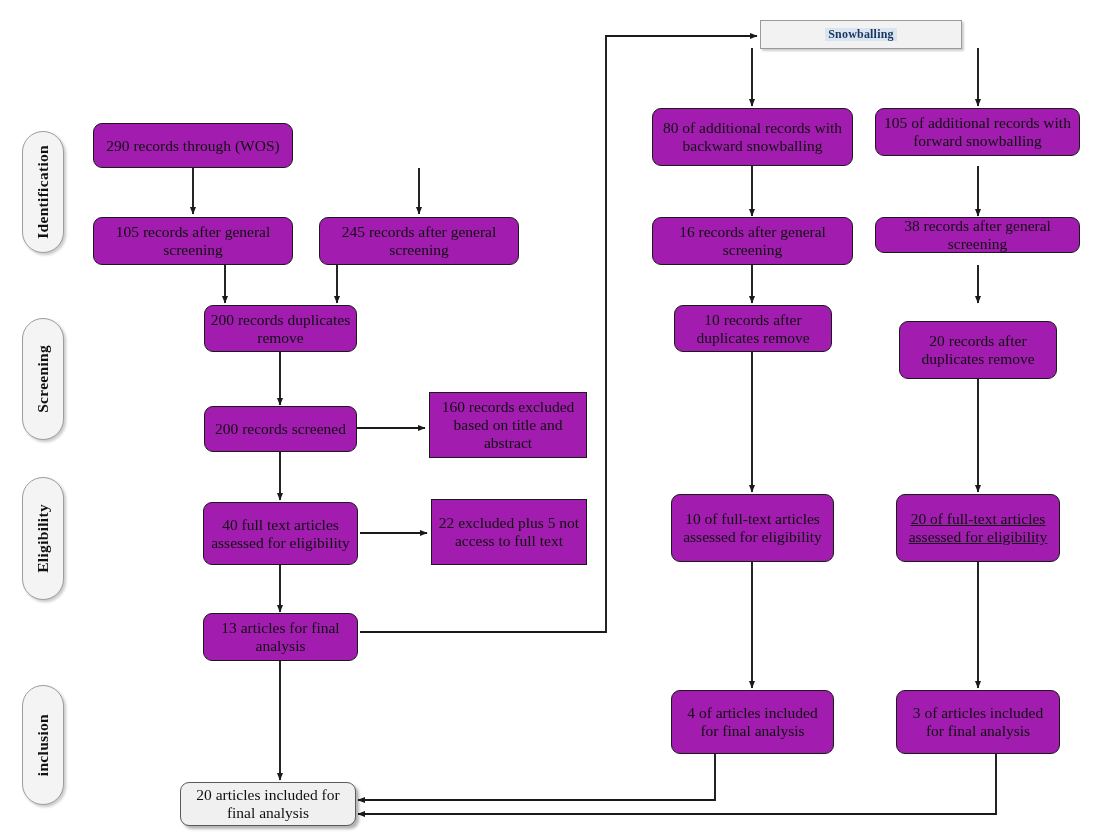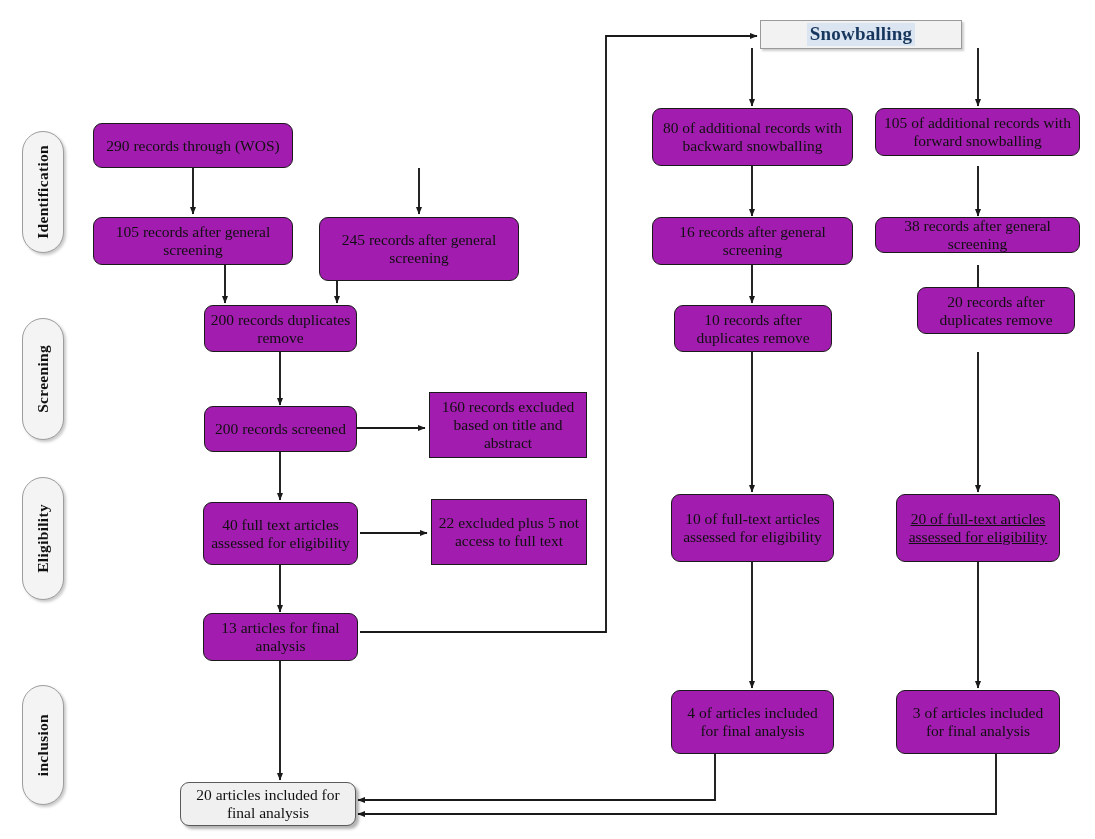--- a/index.html
+++ b/index.html
@@ -11,21 +11,21 @@
   .node{position:absolute;box-sizing:border-box;display:flex;align-items:center;
         justify-content:center;text-align:center;background:#a21caf;
         border:1.6px solid #1a1a1a;border-radius:9px;color:#101010;
         font-size:15.5px;line-height:1.16;padding:3px 5px;}
   .node.square{border-radius:0;border-width:1.5px;}
   .node.final{background:#f0f0f0;border-color:#5a5a5a;border-width:1.5px;
               border-radius:9px;box-shadow:3px 3px 3px rgba(0,0,0,.30);}
   .node.header{background:#f2f2f2;border:1.4px solid #9a9a9a;border-radius:0;
                box-shadow:2px 2px 2px rgba(0,0,0,.20);}
   .node.header .hl{background:#dbe5f1;color:#17365d;font-weight:bold;
-                   font-size:19px;padding:0 3px;letter-spacing:.2px;}
+                   font-size:12px;padding:0 3px;letter-spacing:.2px;}
 
   .pill{position:absolute;box-sizing:border-box;background:#f4f4f4;
         border:1.3px solid #9d9d9d;border-radius:999px;
         box-shadow:2px 2px 3px rgba(0,0,0,.22);
         display:flex;align-items:center;justify-content:center;}
   .pill span{writing-mode:vertical-rl;transform:rotate(180deg);
              font-weight:bold;font-size:15.5px;color:#111;letter-spacing:.3px;
              white-space:nowrap;}
 </style>
 </head>
@@ -83,21 +83,21 @@
     <span class="hl">Snowballing</span>
   </div>
 
   <div class="node" style="left:93px;top:123px;width:200px;height:45px;">
     <span>290 records through (WOS)</span>
     </div>
   <div class="node" style="left:93px;top:217px;width:200px;height:48px;">
     <span>105 records  after general screening</span>
     </div>
 
-  <div class="node" style="left:319px;top:217px;width:200px;height:64px;">
+  <div class="node" style="left:319px;top:217px;width:200px;height:48px;">
     <span>245 records  after general screening</span>
     </div>
 
   <div class="node" style="left:204px;top:305px;width:153px;height:47px;">
     <span>200 records duplicates remove</span>
     </div>
   <div class="node" style="left:204px;top:406px;width:153px;height:46px;">
     <span>200 records screened</span>
     </div>
   <div class="node square" style="left:429px;top:392px;width:158px;height:66px;">
@@ -134,21 +134,21 @@
   <div class="node" style="left:671px;top:690px;width:163px;height:64px;">
     <span>4 of articles included for final analysis</span>
     </div>
 
   <div class="node" style="left:875px;top:108px;width:205px;height:48px;">
     <span>105 of additional records with forward snowballing</span>
     </div>
   <div class="node" style="left:875px;top:217px;width:205px;height:36px;">
     <span>38 records after general screening</span>
     </div>
-  <div class="node" style="left:899px;top:287px;width:158px;height:47px;margin-left:18px;">
+  <div class="node" style="left:899px;top:321px;width:158px;height:58px;">
     <span>20 records after duplicates remove</span>
     </div>
   <div class="node" style="left:896px;top:494px;width:164px;height:68px;text-decoration:underline;">
     <span>20 of full-text articles assessed for eligibility</span>
     </div>
   <div class="node" style="left:896px;top:690px;width:164px;height:64px;">
     <span>3 of articles included for final analysis</span>
     </div>
 
 </div>

